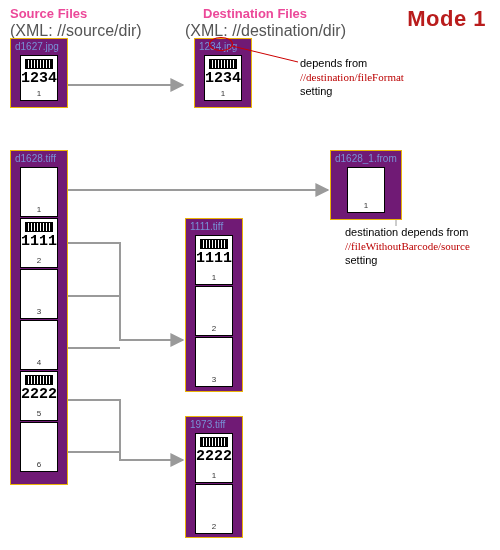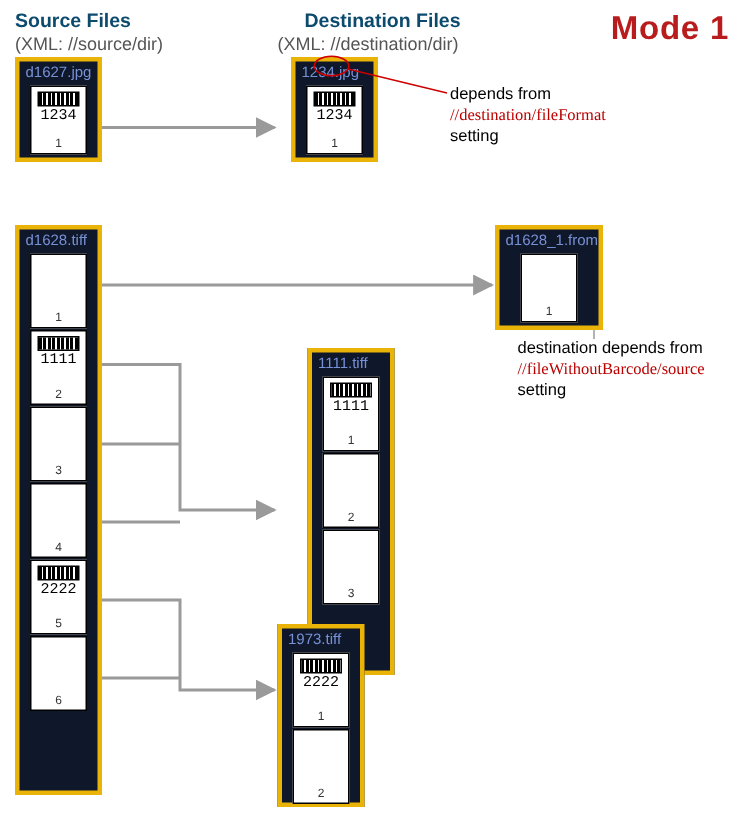--- a/index.html
+++ b/index.html
@@ -15,41 +15,41 @@
   }
   .canvas {
     position: relative;
     width: 500px;
     height: 550px;
   }
   .heading {
     position: absolute;
     font-weight: bold;
     font-size: 13px;
-    color: #0c4a6e;
+    color: #ec4899;
   }
   .subheading {
     position: absolute;
-    font-size: 12px;
+    font-size: 16px;
     color: #555;
   }
   .mode {
     position: absolute;
     right: 14px;
     top: 6px;
     font-size: 22px;
     font-weight: bold;
     color: #b91c1c;
     font-family: "Arial Black", Arial, sans-serif;
     letter-spacing: 0.5px;
   }
   .filebox {
     position: absolute;
-    border: 3px solid #eab308;
-    background: #0f172a;
+    border: 1px solid #eab308;
+    background: #701a75;
     padding: 2px 4px 4px 4px;
   }
   .filelabel {
     font-size: 10px;
     color: #7891d6;
     position: absolute;
     top: 2px;
     left: 4px;
   }
   .pages {
@@ -72,22 +72,22 @@
   }
   .page.tall { height: 50px; }
   .barcode {
     margin-top: 3px;
     width: 28px;
     height: 10px;
     background: repeating-linear-gradient(90deg,#000 0 2px,#fff 2px 3px);
     border: 1px solid #000;
   }
   .bcval {
-    font-size: 10px;
-    font-weight: normal;
+    font-size: 15px;
+    font-weight: bold;
     font-family: "Courier New", monospace;
     margin-top: 1px;
   }
   .pgnum {
     position: absolute;
     bottom: 2px;
     font-size: 8px;
     color: #333;
   }
   .ann {
@@ -150,21 +150,21 @@
   </div>
 
   <div class="ellipse" style="left:209px; top:37px; width:24px; height:14px;"></div>
 
   <div class="ann" style="left:300px; top:57px; width:180px;">
     <span>depends from</span><br>
     <span class="xpath">//destination/fileFormat</span><br>
     <span>setting</span>
   </div>
 
-  <div class="filebox" style="left:10px; top:150px; width:58px; height:380px;">
+  <div class="filebox" style="left:10px; top:150px; width:58px; height:335px;">
     <div class="filelabel">d1628.tiff</div>
     <div class="pages">
       <div class="page tall">
         <div class="pgnum">1</div>
       </div>
       <div class="page tall">
         <div class="barcode"></div>
         <div class="bcval">1111</div>
         <div class="pgnum">2</div>
       </div>
@@ -193,21 +193,21 @@
       </div>
     </div>
   </div>
 
   <div class="ann" style="left:345px; top:226px; width:160px;">
     <span>destination depends from</span><br>
     <span class="xpath">//fileWithoutBarcode/source</span><br>
     <span>setting</span>
   </div>
 
-  <div class="filebox" style="left:185px; top:232px; width:58px; height:218px;margin-left:20px;">
+  <div class="filebox" style="left:185px; top:218px; width:58px; height:174px;">
     <div class="filelabel">1111.tiff</div>
     <div class="pages">
       <div class="page tall">
         <div class="barcode"></div>
         <div class="bcval">1111</div>
         <div class="pgnum">1</div>
       </div>
       <div class="page tall">
         <div class="pgnum">2</div>
       </div>

